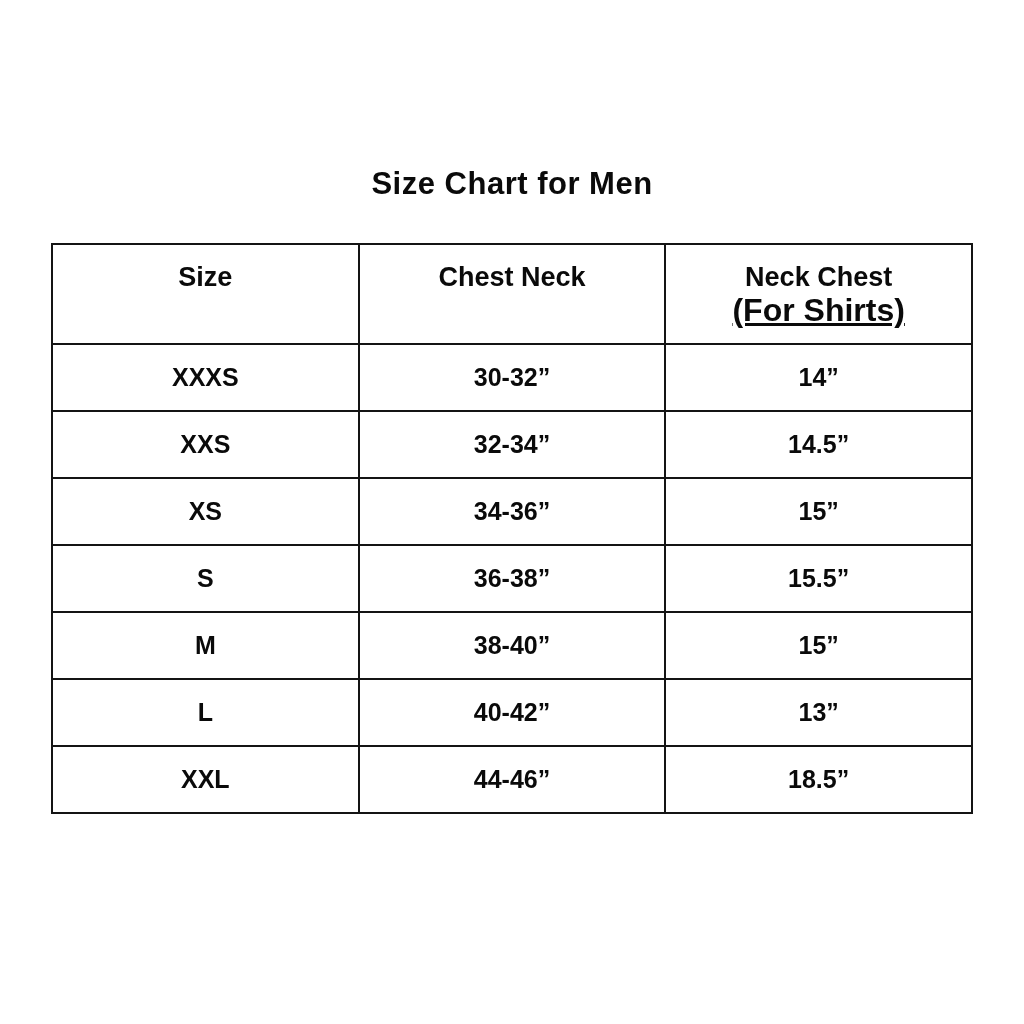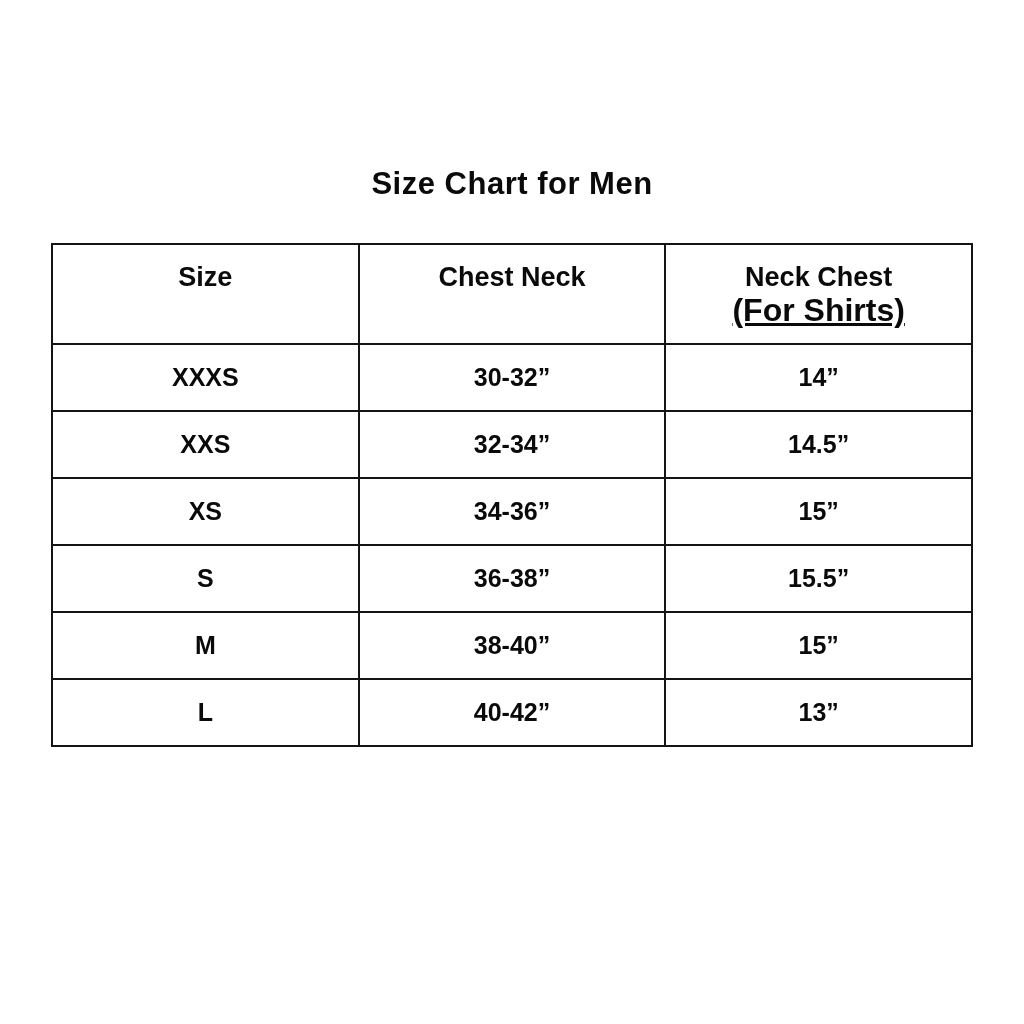--- a/index.html
+++ b/index.html
@@ -115,15 +115,20 @@
         <tr>
           <td>M</td>
           <td>38-40”</td>
           <td>15”</td>
         </tr>
         <tr>
           <td>L</td>
           <td>40-42”</td>
           <td>13”</td>
         </tr>
+        <tr>
+          <td>XXL</td>
+          <td>44-46”</td>
+          <td>18.5”</td>
+        </tr>
       </tbody>
   </table>
 </div>
 
 </body></html>

